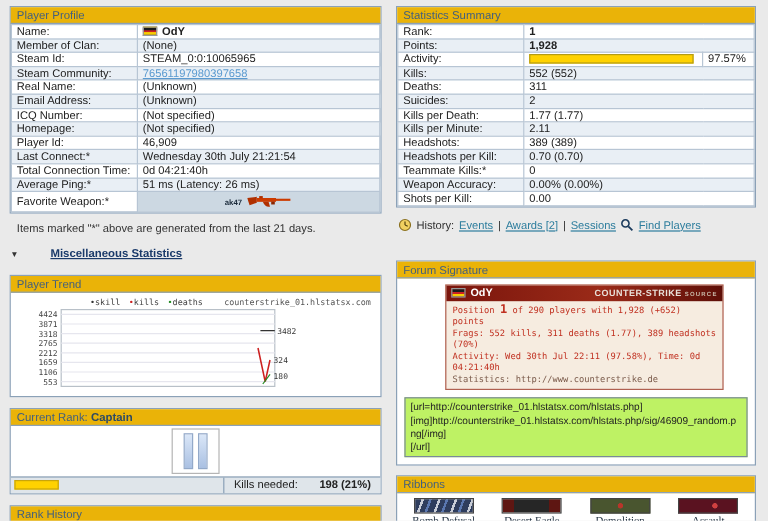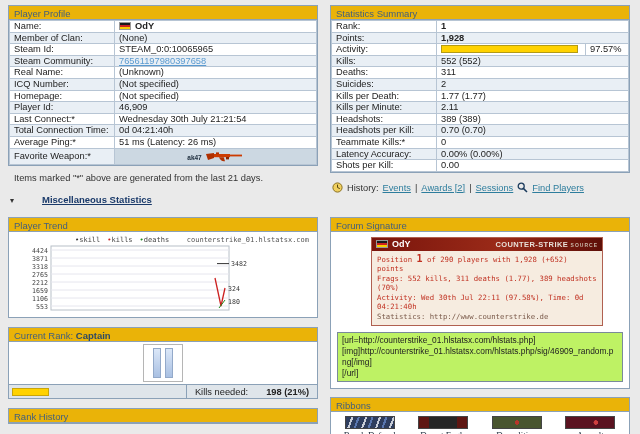--- a/index.html
+++ b/index.html
@@ -112,20 +112,24 @@
         <tr>
           <td class="lbl">Steam Id:</td>
           <td>STEAM_0:0:10065965</td>
         </tr>
         <tr>
           <td class="lbl">Steam Community:</td>
           <td><span class="steamlink">76561197980397658</span></td>
         </tr>
         <tr>
           <td class="lbl">Real Name:</td>
+          <td>(Unknown)</td>
+        </tr>
+        <tr>
+          <td class="lbl">Email Address:</td>
           <td>(Unknown)</td>
         </tr>
         <tr>
           <td class="lbl">ICQ Number:</td>
           <td>(Not specified)</td>
         </tr>
         <tr>
           <td class="lbl">Homepage:</td>
           <td>(Not specified)</td>
         </tr>
@@ -291,21 +295,21 @@
         </tr>
         <tr>
           <td class="lbl">Headshots per Kill:</td>
           <td colspan="2">0.70 (0.70)</td>
         </tr>
         <tr>
           <td class="lbl">Teammate Kills:*</td>
           <td colspan="2">0</td>
         </tr>
         <tr>
-          <td class="lbl">Latency Accuracy:</td>
+          <td class="lbl">Weapon Accuracy:</td>
           <td colspan="2">0.00% (0.00%)</td>
         </tr>
         <tr>
           <td class="lbl">Shots per Kill:</td>
           <td colspan="2">0.00</td>
         </tr>
       </tbody>
         </table>
     </div>
 

